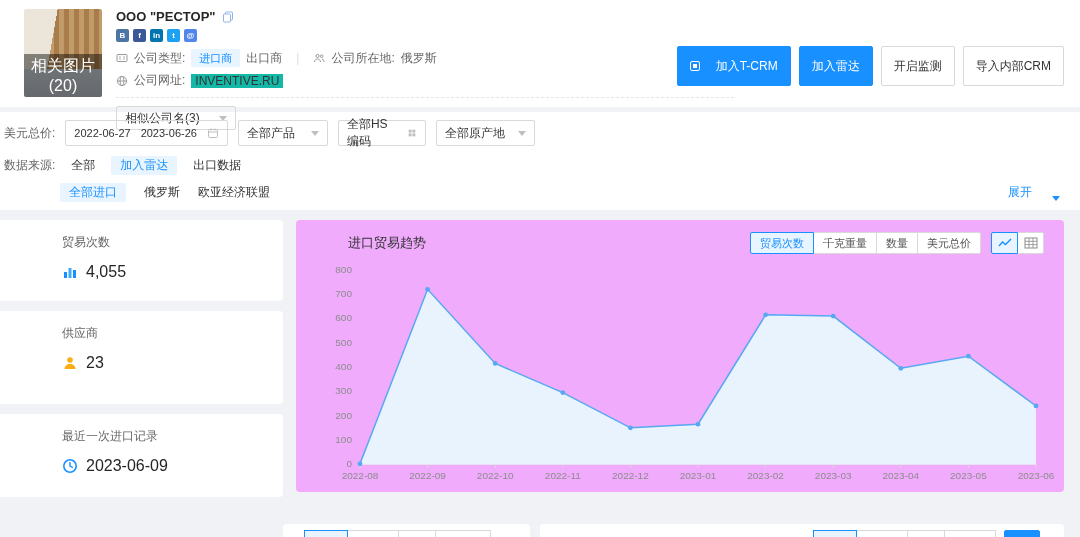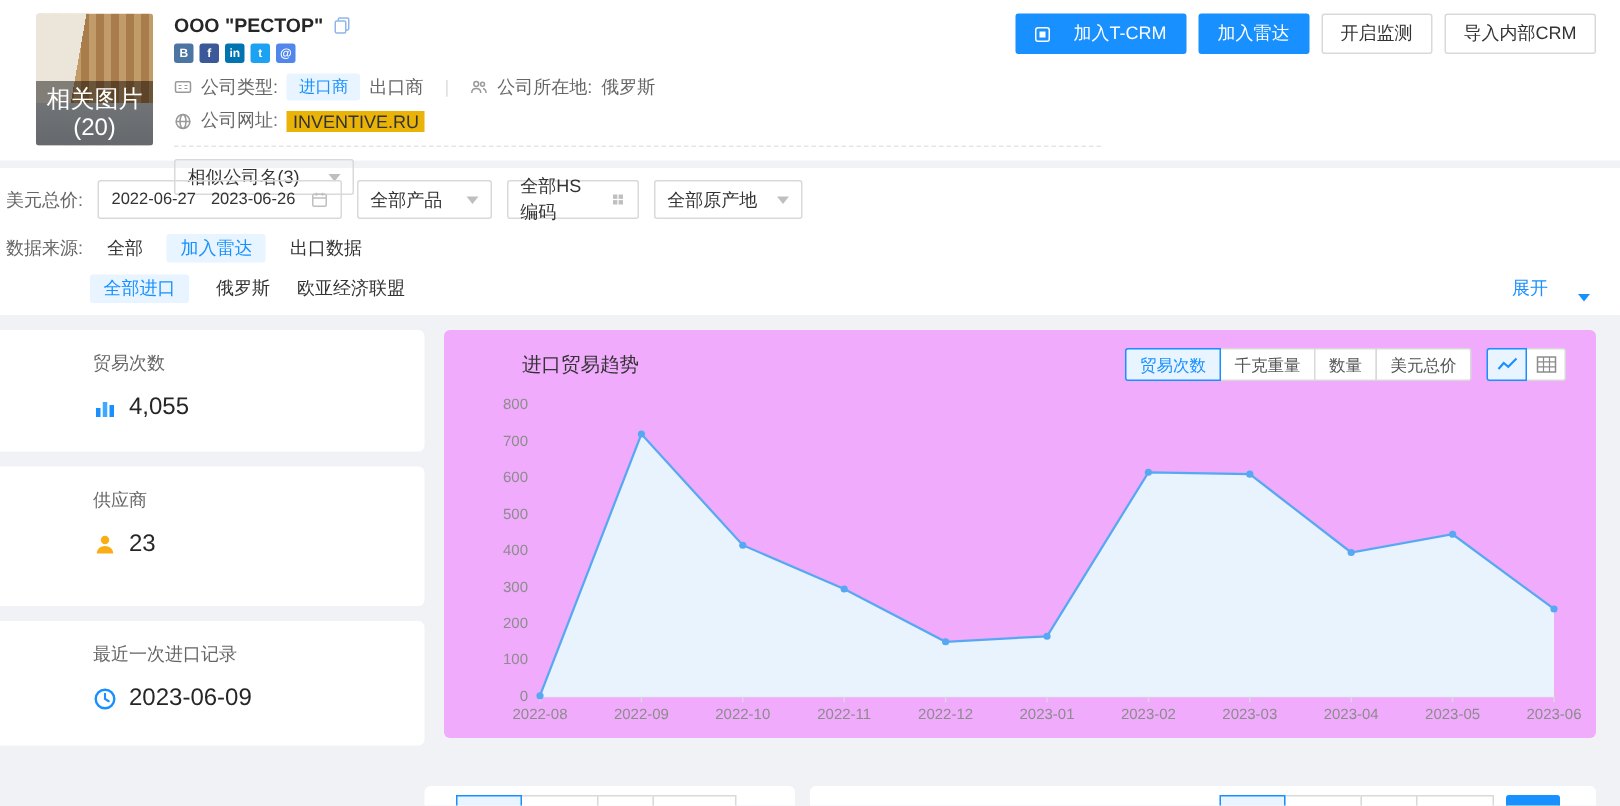--- a/index.html
+++ b/index.html
@@ -25,28 +25,28 @@
   .company-row { display:flex; align-items:center; gap:6px; }
   .company-name { font-size:13px; font-weight:bold; color:#262626; }
   .icon-btn-inline { cursor:pointer; display:inline-flex; }
   .social-row { display:flex; gap:4px; margin-top:5px; }
   .social { width:13px; height:13px; border-radius:2px; color:#fff; font-size:8px; font-weight:bold;
     display:flex; align-items:center; justify-content:center; cursor:pointer; }
   .meta-row { display:flex; align-items:center; gap:6px; margin-top:7px; color:#666; }
   .micon { display:inline-flex; flex:none; }
   .tag-blue { background:#e8f4ff; color:#1890ff; padding:0 8px; height:18px; line-height:18px; border-radius:2px; font-size:11px; }
   .divider-v { color:#ddd; margin:0 8px; }
-  .website { color:#333; background:#eab308; padding:0 4px; }
+  .website { color:#333; background:#14b8a6; padding:0 4px; }
   .dashed { border-top:1px dashed #e5e5e5; margin-top:8px; }
   .similar-box { margin-top:8px; width:120px; height:24px; border:1px solid #d9d9d9; border-radius:2px;
     display:flex; align-items:center; justify-content:space-between; padding:0 8px; cursor:pointer; color:#333; }
   .chev { width:0; height:0; border-left:4px solid transparent; border-right:4px solid transparent; border-top:5px solid #bfbfbf; }
   .chev.blue { border-top-color:#1890ff; }
   .header-buttons { position:absolute; top:9px; right:16px; display:flex; gap:8px; }
-  .btn { height:27px; padding:0 12px; border-radius:2px; display:flex; align-items:center; gap:16px; cursor:pointer; white-space:nowrap; }
+  .btn { height:40px; padding:0 12px; border-radius:2px; display:flex; align-items:center; gap:16px; cursor:pointer; white-space:nowrap;margin-top:37px; }
   .btn-primary { background:#1890ff; border:1px solid #1890ff; color:#fff; }
   .btn-default { background:#fff; border:1px solid #d9d9d9; color:#333; }
   .tcrm-icon { width:10px; height:10px; border:1px solid #fff; border-radius:2px; position:relative; }
   .tcrm-icon::after { content:""; position:absolute; left:2px; top:2px; right:2px; bottom:2px; background:#fff; }
 
   
   .main-block { background:#fff; margin-top:5px; }
   .tabs { display:flex; gap:34px; padding:0 16px; height:37px; border-bottom:1px solid #e8e8e8; font-size:13px; }
   .tab { height:37px; line-height:37px; cursor:pointer; color:#333; }
   .tab.active { color:#1890ff; border-bottom:2px solid #1890ff; }

